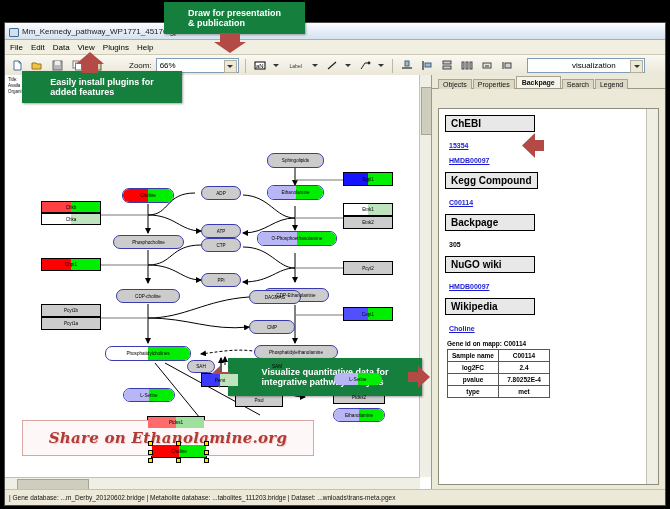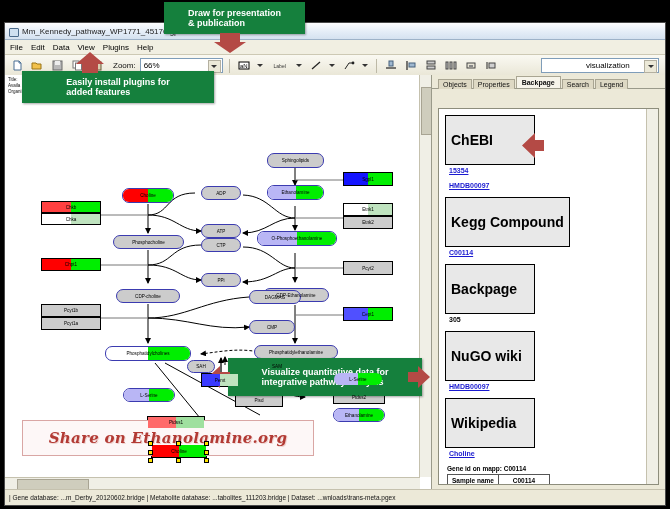--- a/index.html
+++ b/index.html
@@ -21,21 +21,21 @@
            align-items:center;padding-left:5px;gap:8px;font-size:8px;color:#000;}
   .menubar span{cursor:default;}
 
   .toolbar{height:21px;background:linear-gradient(#faf9f2,#e9e6d6);
            border-bottom:1px solid #c8c4b0;display:flex;align-items:center;
            padding:0 4px;gap:4px;font-size:8px;}
   .tbtn{width:14px;height:14px;border:1px solid transparent;display:flex;align-items:center;
         justify-content:center;}
   .tbtn svg{display:block;}
   .tsep{width:1px;height:14px;background:#bdb9a6;margin:0 2px;}
-  .zoomlabel{font-size:8px;color:#111;margin-left:4px;}
+  .zoomlabel{font-size:8px;color:#111;margin-left:20px;}
   .combo{height:13px;border:1px solid #7f9db9;background:#fff;display:flex;align-items:center;
          font-size:8px;color:#000;padding-left:3px;position:relative;}
   .combo .arrow{position:absolute;right:1px;top:1px;width:11px;height:11px;background:#ece9d8;
          border:1px solid #b4b0a0;display:flex;align-items:center;justify-content:center;}
   .combo .arrow:after{content:"";border-left:3px solid transparent;border-right:3px solid transparent;
          border-top:3px solid #333;}
   .dropcaret{width:9px;height:14px;display:flex;align-items:center;justify-content:center;}
   .dropcaret:after{content:"";border-left:3px solid transparent;border-right:3px solid transparent;
          border-top:3px solid #333;}
 
@@ -61,21 +61,21 @@
   .rightpane{flex:1;background:#ece9d8;position:relative;}
   .tabs{display:flex;align-items:flex-end;height:13px;padding-left:6px;
         border-bottom:1px solid #9a9a8a;}
   .tab{font-size:7px;padding:1px 4px 1px 4px;border:1px solid #a9a592;border-bottom:none;
        background:#ded9c4;color:#111;margin-right:1px;position:relative;top:1px;}
   .tab.active{background:#f6f4ea;font-weight:bold;padding:2px 5px;top:0;}
   .rp-content{position:absolute;left:6px;top:33px;right:6px;bottom:4px;background:#fff;
               border:1px solid #8d8d7c;overflow:hidden;}
   .bp{position:absolute;left:6px;top:6px;right:14px;bottom:0;font-size:7.5px;color:#000;}
   .bp-head{display:inline-block;min-width:78px;background:#e8e8e8;border:1px solid #000;
-           font-weight:bold;font-size:14px;padding:16px 5px;margin-bottom:2px;color:#000;}
+           font-weight:bold;font-size:10px;padding:2px 5px;margin-bottom:10px;color:#000;}
   .bp-link{color:#1a1ad0;text-decoration:underline;font-size:7px;font-weight:bold;
            display:block;margin:0 0 8px 4px;}
   .bp-plain{font-size:7px;display:block;margin:0 0 8px 4px;font-weight:bold;color:#000;}
   .bp-exp{font-weight:bold;font-size:9px;margin:4px 0 8px 0;}
   .bp-gene{font-size:6.5px;font-weight:bold;margin:0 0 2px 2px;}
   table.exp{border-collapse:collapse;margin-left:2px;border:1px solid #555;}
   table.exp td{border:1px solid #555;font-size:6.5px;font-weight:bold;text-align:center;
                padding:2px 4px;min-width:42px;}
   .rp-vscroll{position:absolute;right:0;top:0;bottom:0;width:11px;background:#f0efe6;
               border-left:1px solid #c5c1ae;}
@@ -227,21 +227,21 @@
           </svg>
       </div>
       <div class="tbtn">
         <svg width="12" height="11" viewBox="0 0 12 11">
             <line x1="2" y1="2" x2="2" y2="9" stroke="#222"></line>
             <rect x="4" y="3" width="6" height="5" fill="#cfcfcf" stroke="#444"></rect>
           </svg>
       </div>
 
       <div style="flex:1"></div>
-      <div class="combo" style="width:72px;margin-right:2px;padding-left:44px;">
+      <div class="combo" style="width:72px;margin-right:16px;padding-left:44px;">
         <span>visualization</span>
         <span class="arrow"></span>
       </div>
     </div>
 
     <div class="body">
 
       <div class="canvaswrap">
         <div class="canvas">
 
@@ -537,21 +537,21 @@
   <div class="banner" style="left:164px;top:2px;width:133px;height:32px;font-size:9px;padding:0 4px;">
     <div>
       <div>Draw for presentation</div>
       <div>&amp; publication</div>
     </div>
   </div>
   <svg style="position:absolute;left:214px;top:33px;" width="32" height="20">
     <path d="M6,0 H26 V9 H32 L16,20 L0,9 H6 Z" fill="#b44a45"></path>
   </svg>
 
-  <div class="banner" style="left:22px;top:71px;width:152px;height:32px;font-size:9px;padding:0 20px;">
+  <div class="banner" style="left:22px;top:71px;width:152px;height:32px;font-size:9px;padding:0 4px;">
     <div>
       <div>Easily install plugins for</div>
       <div>added features</div>
     </div>
   </div>
   <svg style="position:absolute;left:76px;top:52px;" width="28" height="21">
     <path d="M14,0 L28,12 H22 V21 H6 V12 H0 Z" fill="#b44a45"></path>
   </svg>
 
   <svg style="position:absolute;left:522px;top:133px;" width="22" height="25">

